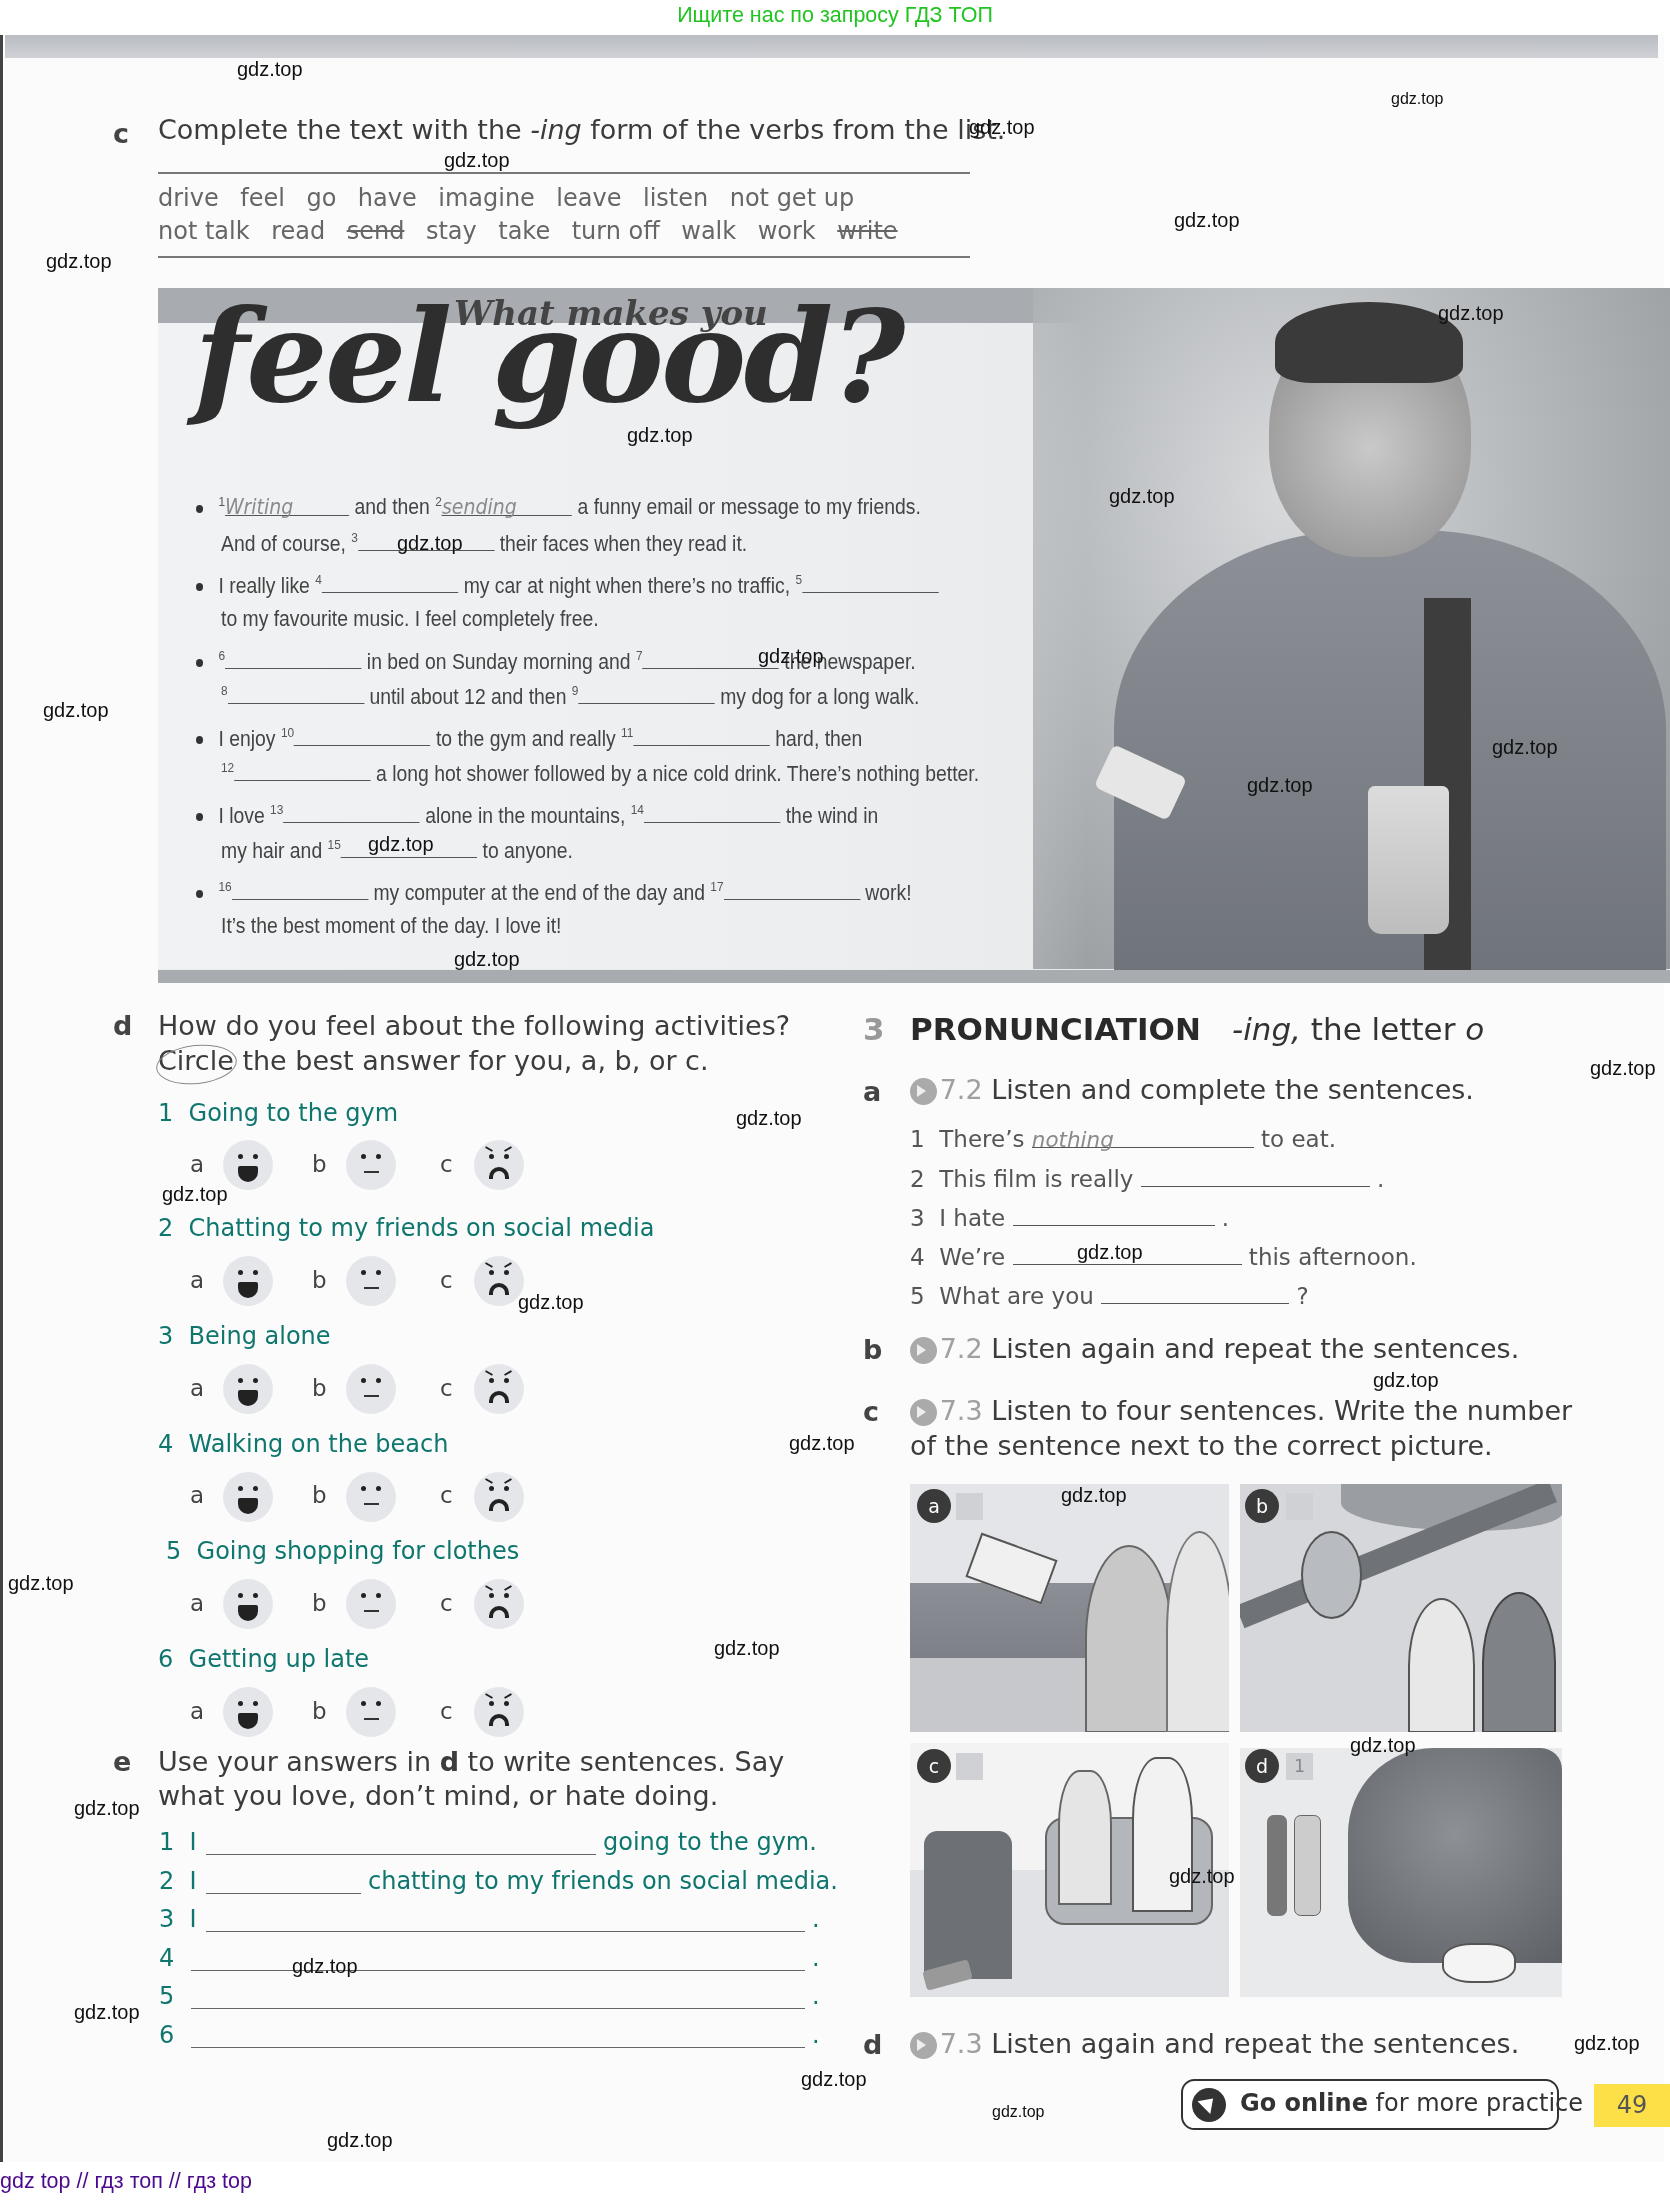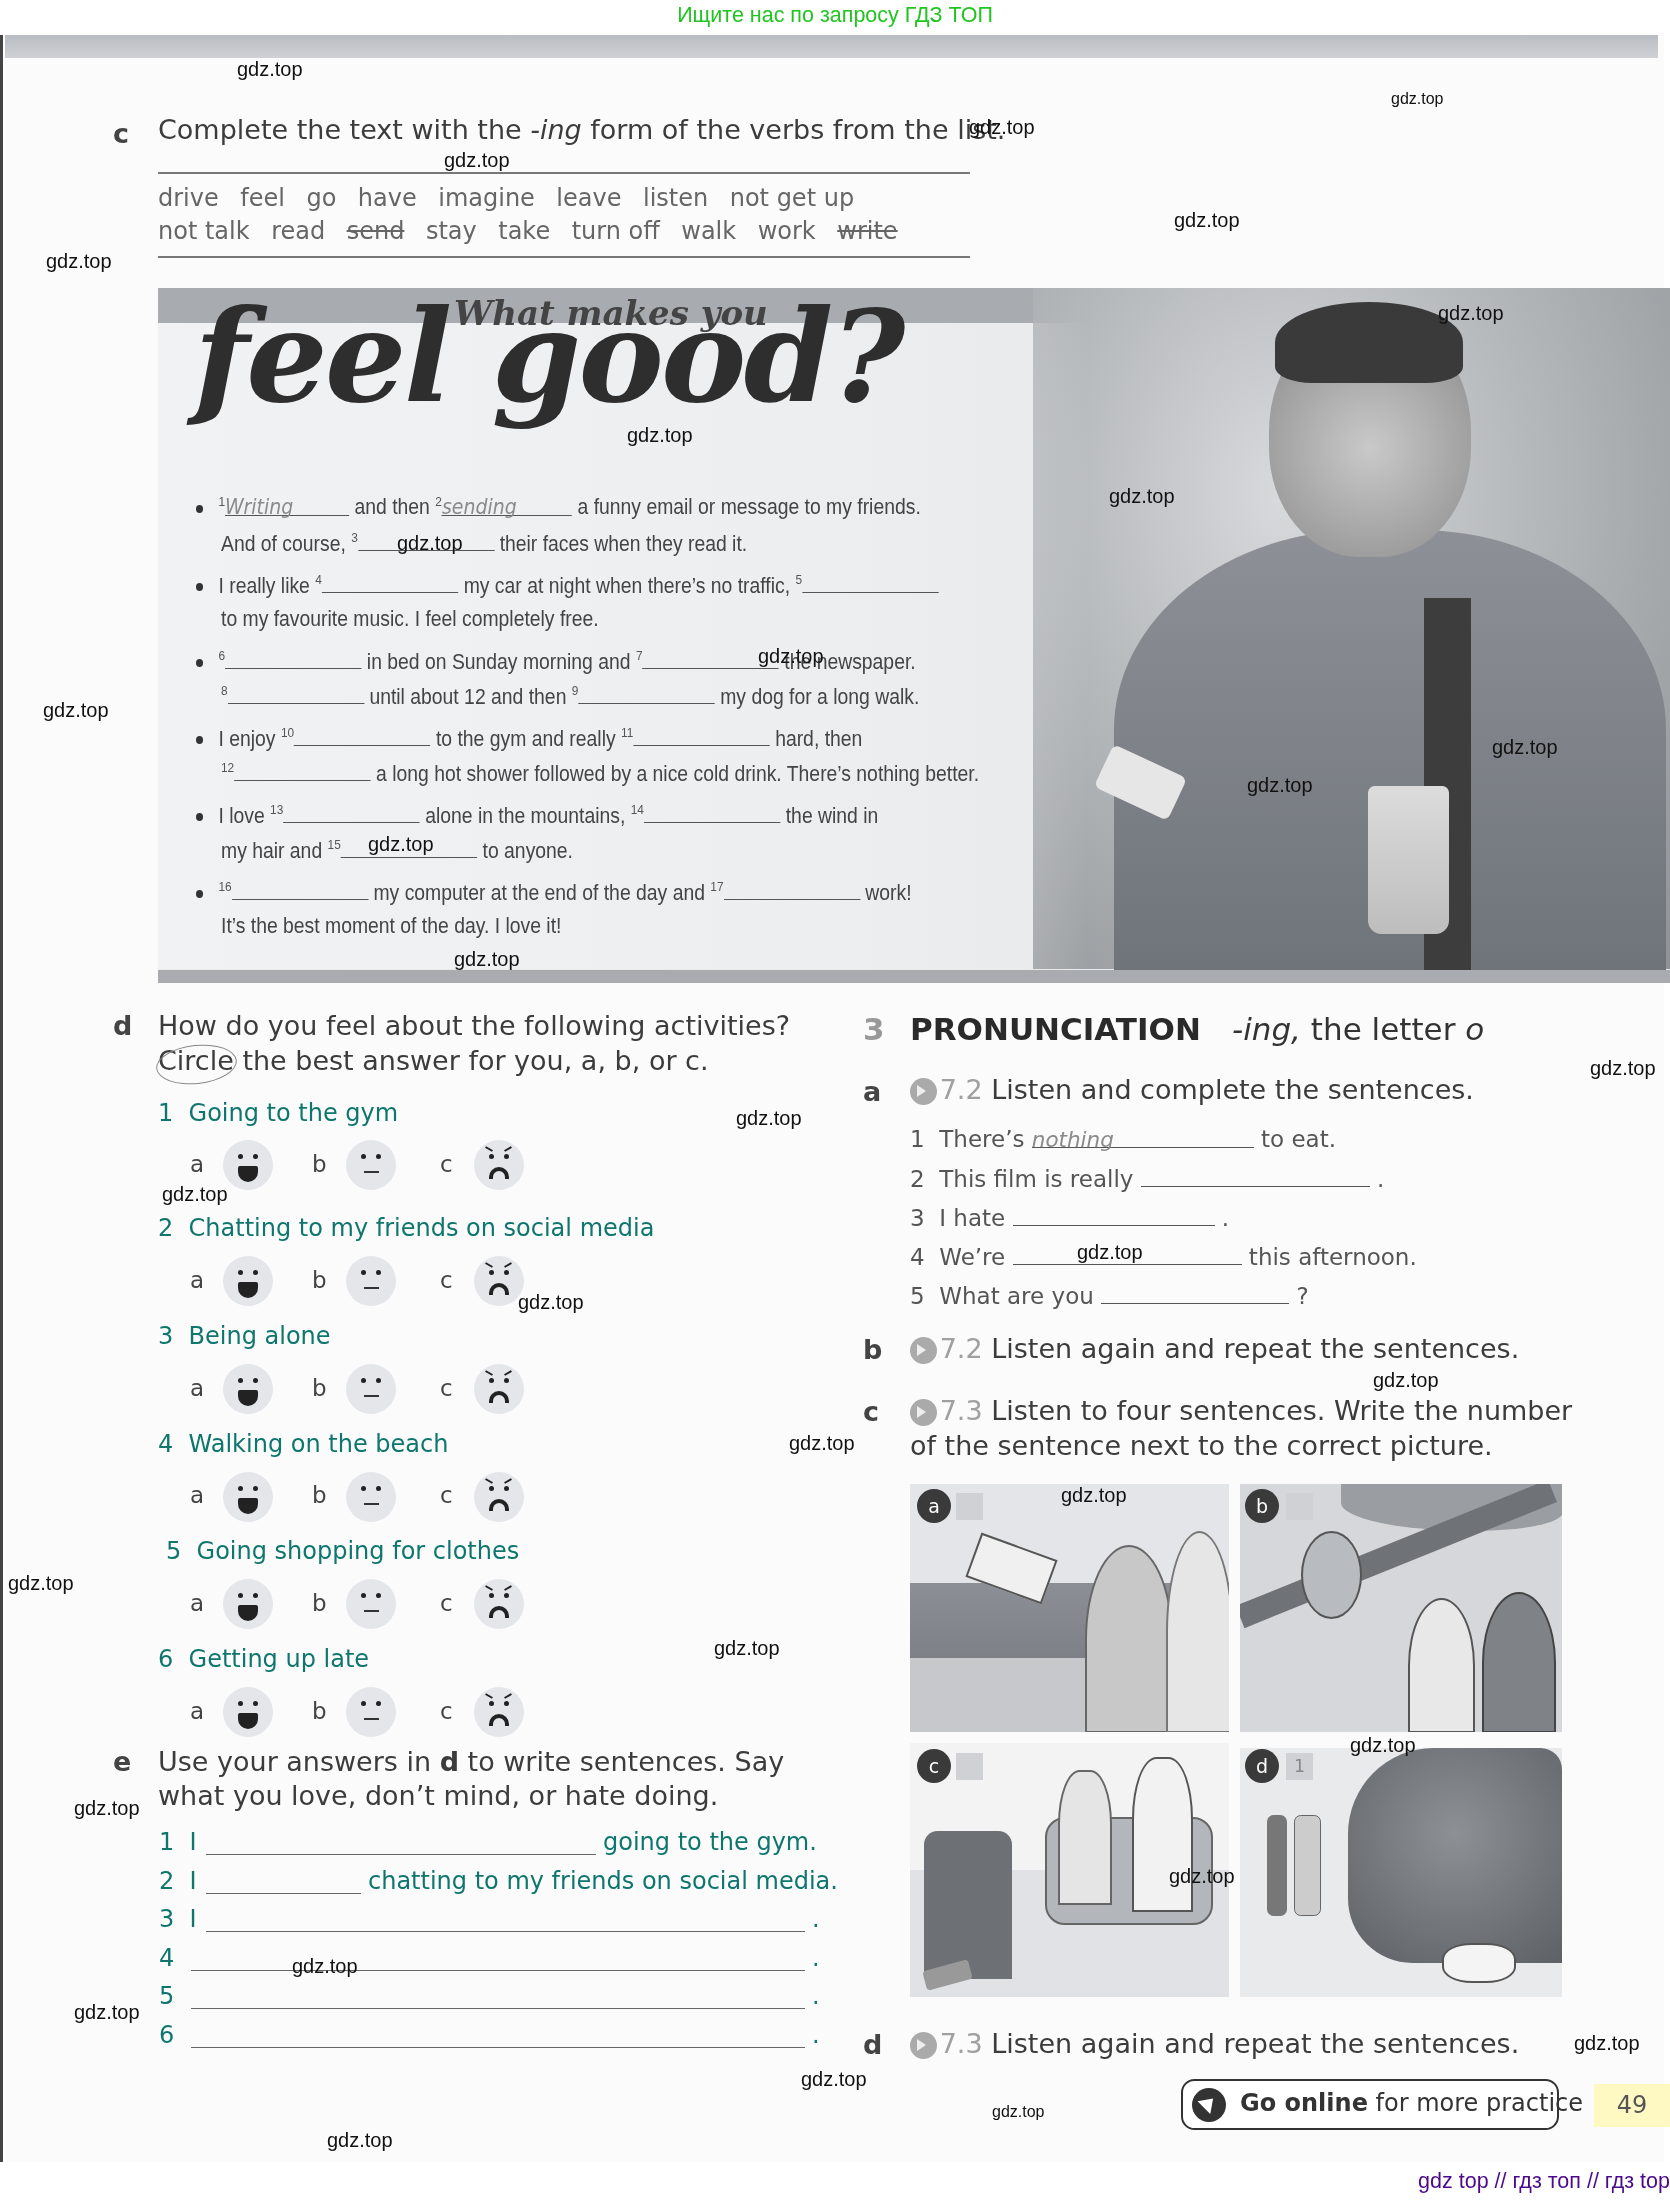--- a/index.html
+++ b/index.html
@@ -73,23 +73,23 @@
   .pic-badge { width: 34px; height: 34px; border-radius: 50%; background: #3a3a3a; color: #fff; font-family: "DejaVu Sans", sans-serif; font-size: 19px; text-align: center; line-height: 34px; }
   .pic-box { width: 27px; height: 27px; background: #cfd1d4; font-family: "DejaVu Sans", sans-serif; font-size: 17.5px; color: #888; text-align: center; line-height: 27px; }
 
   
   .wline { border-bottom: 1.3px solid #666; height: 23px; }
 
   .go-online { left: 1181px; top: 2079px; width: 378px; height: 51px; border: 2.7px solid #333; border-radius: 13.5px; background: #fff; }
   .go-icon { left: 9.4px; top: 6.7px; width: 34px; height: 34px; border-radius: 50%; background: #333; }
   .go-icon::after { content: ""; position: absolute; left: 9.4px; top: 6.7px; border-left: 13.5px solid #fff; border-top: 9.4px solid transparent; border-bottom: 9.4px solid transparent; transform: rotate(-45deg); }
   .go-text { left: 57px; top: 8px; font-family: "DejaVu Sans", sans-serif; font-size: 24px; color: #333; white-space: nowrap; }
-  .page-num { left: 1594px; top: 2084px; width: 76px; height: 43px; background: #fef9c3; font-family: "DejaVu Sans", sans-serif; font-size: 24px; color: #555; text-align: center; line-height: 43px; }
-
-  .footer { left: 0; top: 2169px; width: 1670px; height: 36px; text-align: right; font-family: "Liberation Sans", sans-serif; font-size: 21.5px; color: #4b0a8c; }
+  .page-num { left: 1594px; top: 2084px; width: 76px; height: 43px; background: #fde047; font-family: "DejaVu Sans", sans-serif; font-size: 24px; color: #555; text-align: center; line-height: 43px; }
+
+  .footer { left: 0; top: 2169px; width: 1670px; height: 36px; text-align: left; font-family: "Liberation Sans", sans-serif; font-size: 21.5px; color: #4b0a8c; }
 </style>
 </head>
 <body>
 
 <div class="abs top-banner">Ищите нас по запросу ГДЗ ТОП</div>
 <div class="abs page"></div>
 <div class="abs top-stripe"></div>
 <div class="abs left-bar"></div>
 
 <div class="abs letter" style="left:113px; top:118px;">c</div>

